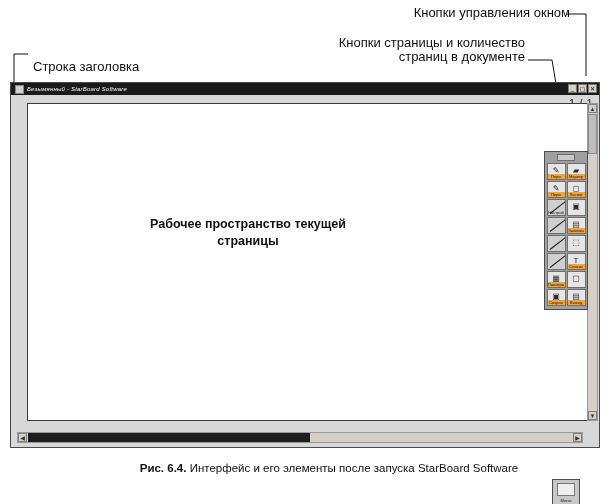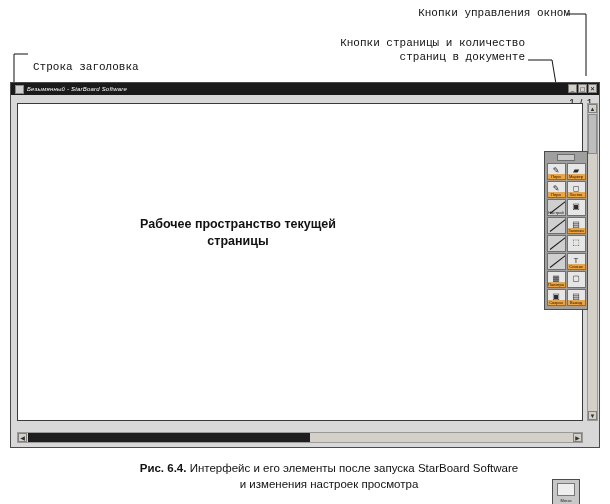--- a/index.html
+++ b/index.html
@@ -12,25 +12,24 @@
     height: 504px;
     position: relative;
     font-family: "Liberation Sans", sans-serif;
     color: #000000;
     overflow: hidden;
   }
 
   
   .callout {
     position: absolute;
-    font-size: 11px;
+    font-size: 13px;
     line-height: 14px;
     color: #111111;
     white-space: pre-line;
-    font-family: Liberation Mono, monospace;
   }
   .callout.right { text-align: right; }
 
   
   #connectors {
     position: absolute;
     left: 0; top: 0;
     width: 610px; height: 504px;
     pointer-events: none;
   }
@@ -97,21 +96,21 @@
     right: 6px;
     top: 14px;
     font-size: 11px;
     color: #1b1b1b;
     letter-spacing: 0.5px;
   }
 
   
   .canvas-area {
     position: absolute;
-    left: 6px;
+    left: 16px;
     top: 20px;
     width: 566px;
     height: 318px;
     background: #ffffff;
     border: 1px solid #3a3a3a;
     box-sizing: border-box;
   }
   .workspace-label {
     position: absolute;
     left: 110px;
@@ -439,14 +438,13 @@
 
   <div class="tb-bottom">
     <div class="inner"></div>
     <div class="cap">Меню</div>
   </div>
 
 </div>
 
 <div class="caption">
   <span><b>Рис. 6.4.</b><span> Интерфейс и его элементы после запуска StarBoard Software</span></span><br>
-  <span>и изменения настроек просмотра</span>
 </div>
 
 </body></html>

